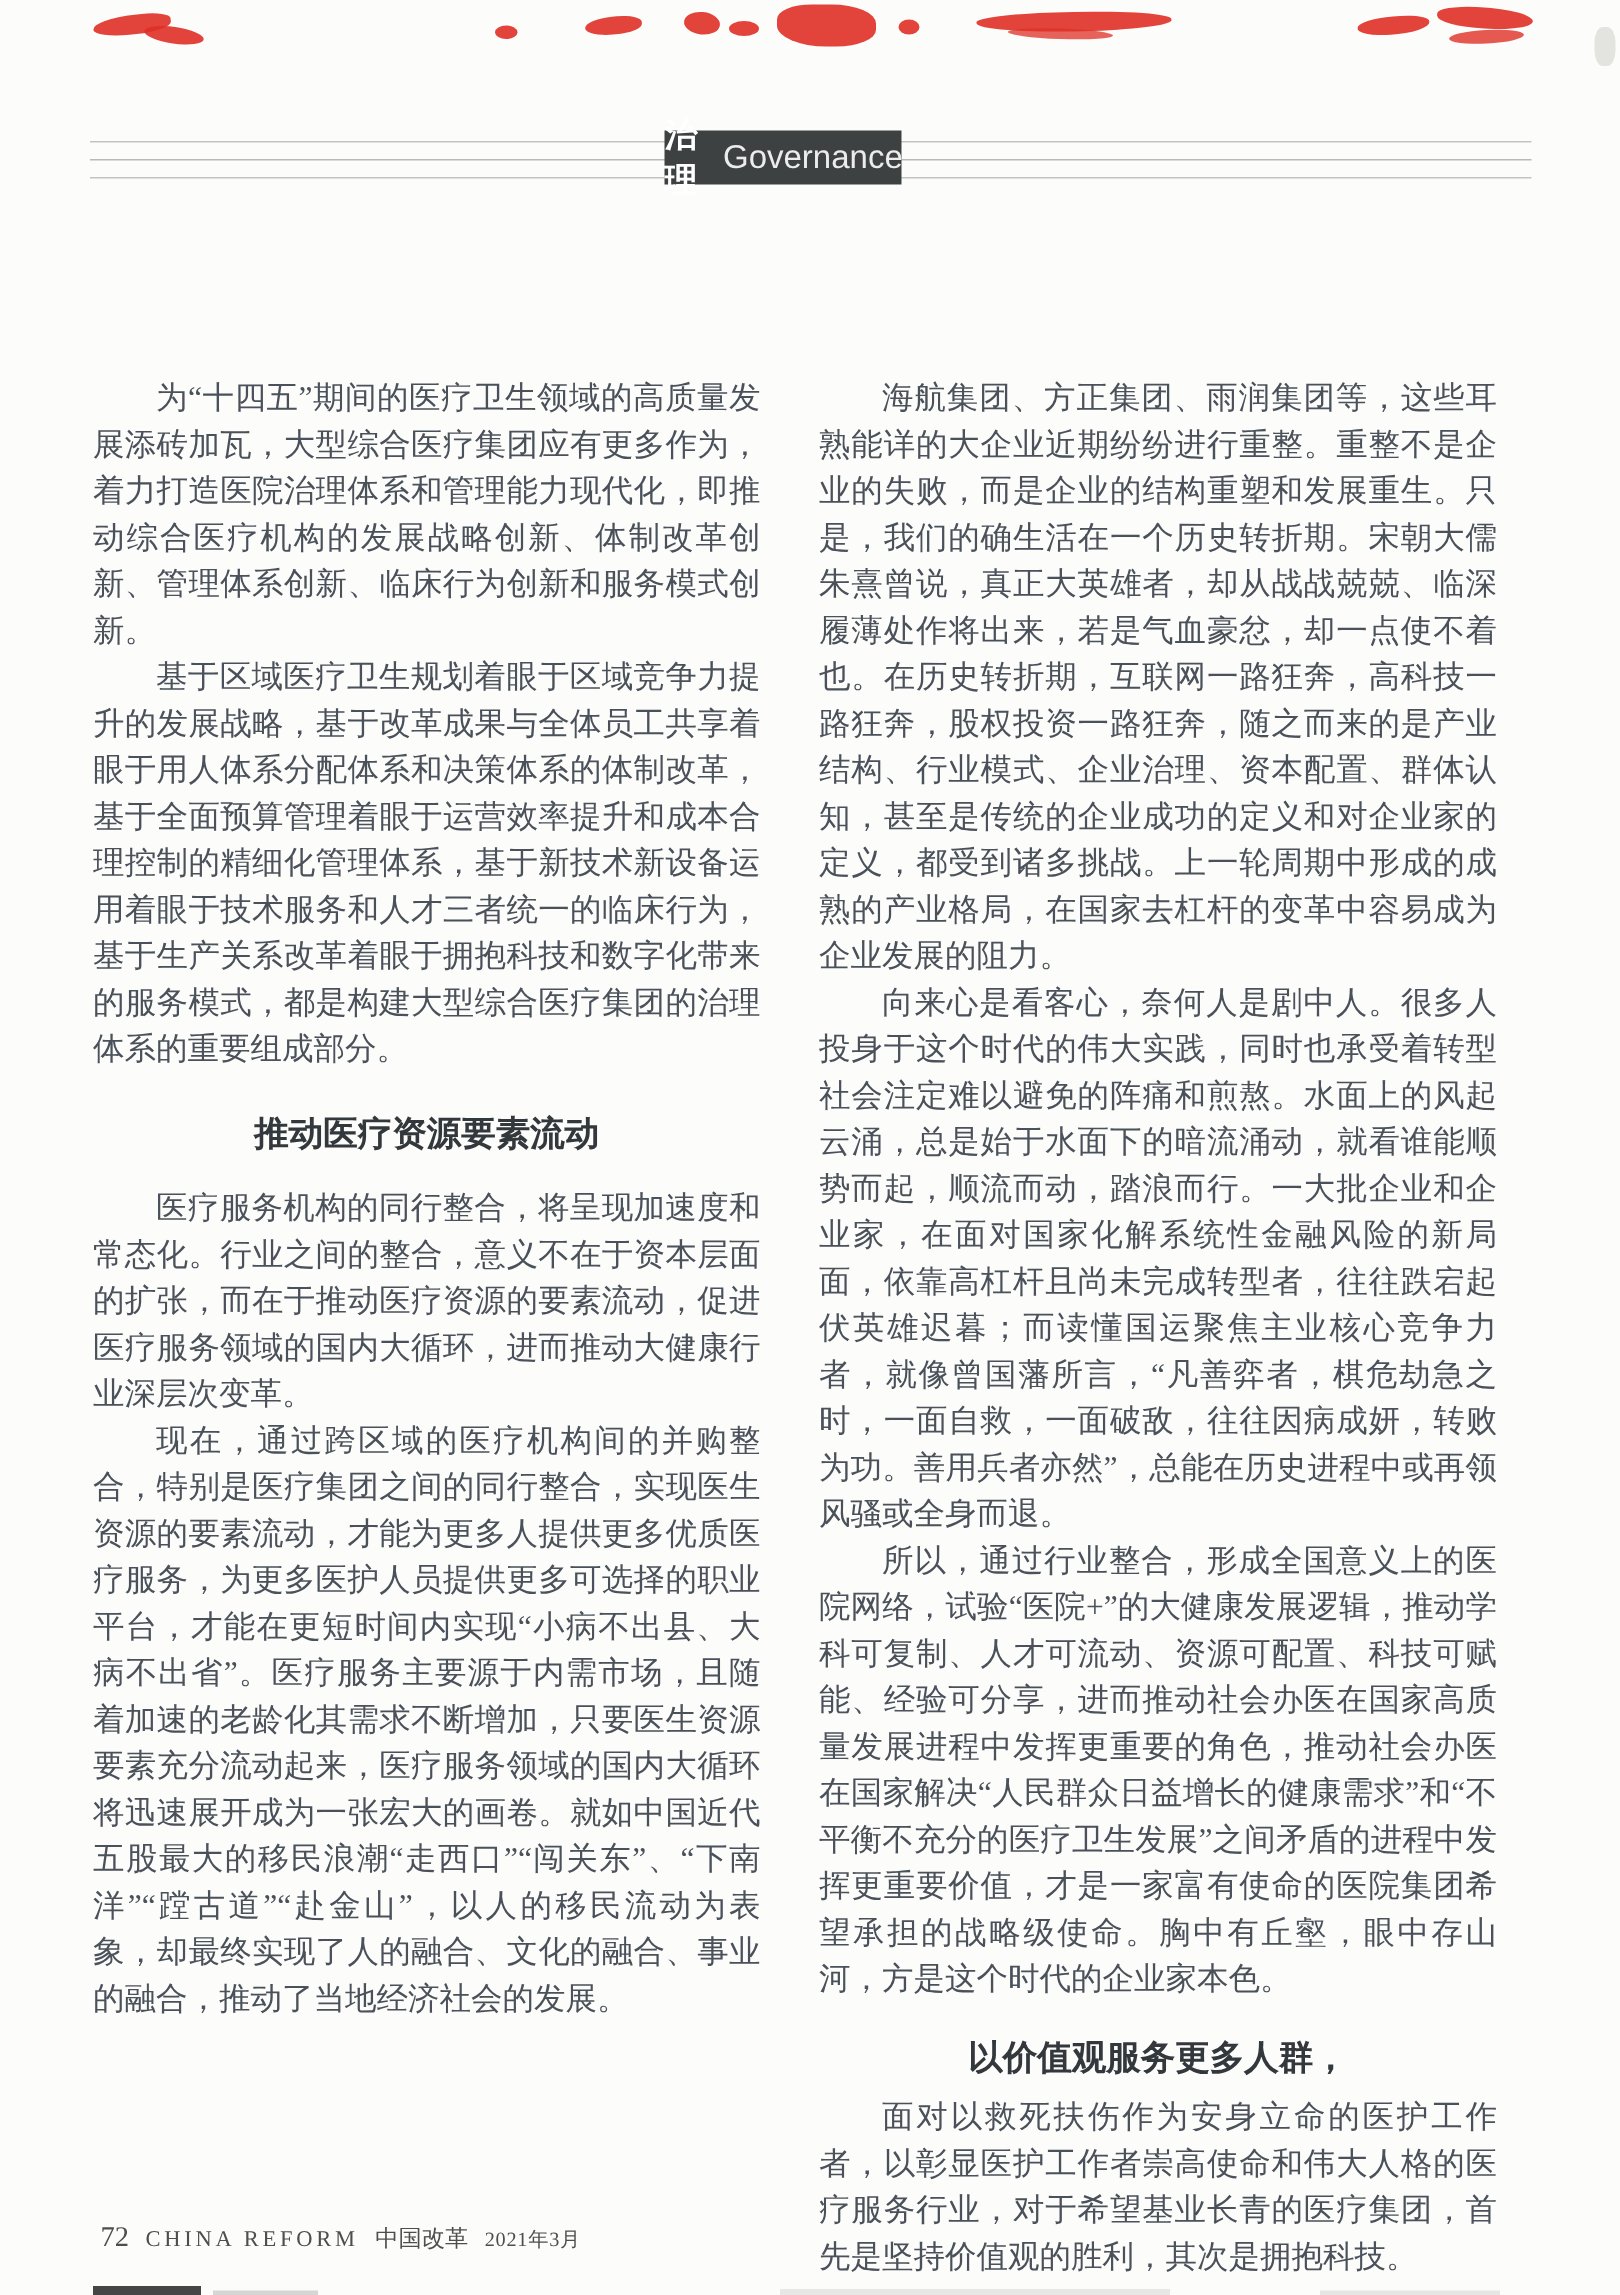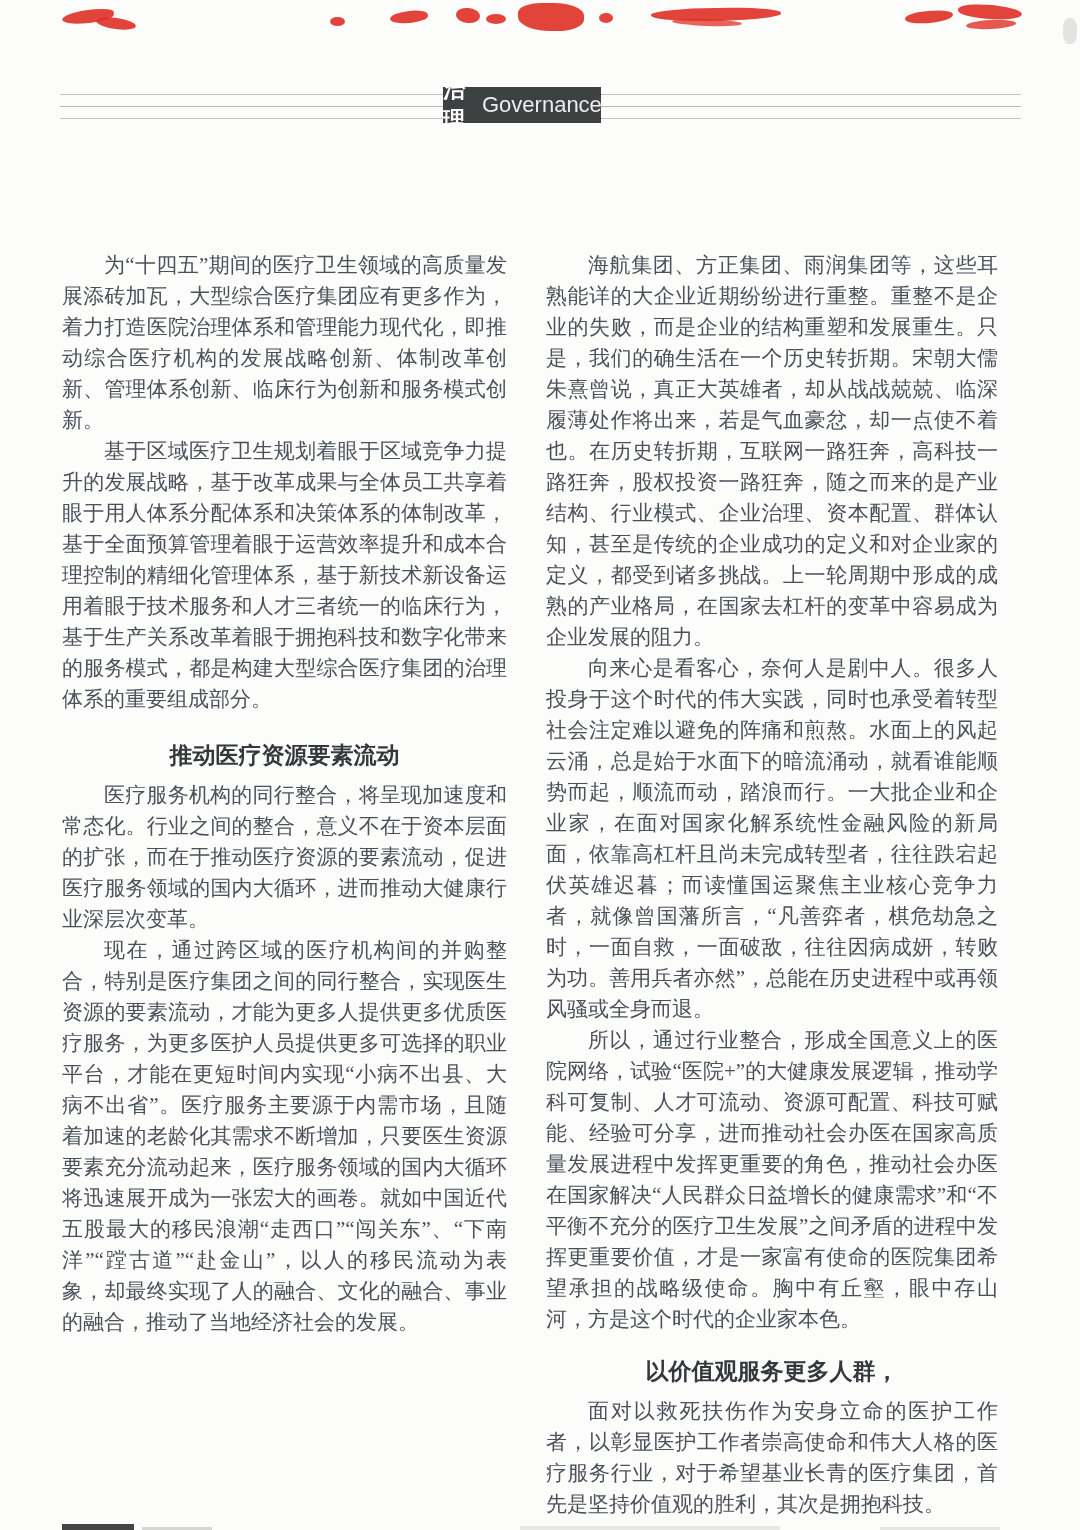--- a/index.html
+++ b/index.html
@@ -52,21 +52,21 @@
     text-align:justify;
   }
   .col p{margin:0;text-indent:2em;}
   .col p.no-indent{text-indent:0;}
   .col-left{left:62px;width:445px;}
   .col-right{left:546px;width:452px;}
   .center-heading{
     font-family:"Liberation Sans","DejaVu Sans",sans-serif;
     font-weight:700;font-size:23px;line-height:33px;
     color:#33383d;text-align:center;text-indent:0;
-    margin:24px 0 8px 0;
+    margin:24px 0 18px 0;
   }
   .col-right .center-heading{margin:20px 0 8px 0;font-family:Liberation Serif, serif;}
   .center-heading span{display:block;}
 
   
   .footer{
     position:absolute;left:67px;top:1481px;
     display:flex;align-items:baseline;gap:11px;
     color:#4e4e4c;white-space:nowrap;
   }
@@ -123,19 +123,25 @@
   <div class="col col-right">
     <p>海航集团、方正集团、雨润集团等，这些耳熟能详的大企业近期纷纷进行重整。重整不是企业的失败，而是企业的结构重塑和发展重生。只是，我们的确生活在一个历史转折期。宋朝大儒朱熹曾说，真正大英雄者，却从战战兢兢、临深履薄处作将出来，若是气血豪忿，却一点使不着也。在历史转折期，互联网一路狂奔，高科技一路狂奔，股权投资一路狂奔，随之而来的是产业结构、行业模式、企业治理、资本配置、群体认知，甚至是传统的企业成功的定义和对企业家的定义，都受到诸多挑战。上一轮周期中形成的成熟的产业格局，在国家去杠杆的变革中容易成为企业发展的阻力。</p>
     <p>向来心是看客心，奈何人是剧中人。很多人投身于这个时代的伟大实践，同时也承受着转型社会注定难以避免的阵痛和煎熬。水面上的风起云涌，总是始于水面下的暗流涌动，就看谁能顺势而起，顺流而动，踏浪而行。一大批企业和企业家，在面对国家化解系统性金融风险的新局面，依靠高杠杆且尚未完成转型者，往往跌宕起伏英雄迟暮；而读懂国运聚焦主业核心竞争力者，就像曾国藩所言，“凡善弈者，棋危劫急之时，一面自救，一面破敌，往往因病成妍，转败为功。善用兵者亦然”，总能在历史进程中或再领风骚或全身而退。</p>
     <p>所以，通过行业整合，形成全国意义上的医院网络，试验“医院+”的大健康发展逻辑，推动学科可复制、人才可流动、资源可配置、科技可赋能、经验可分享，进而推动社会办医在国家高质量发展进程中发挥更重要的角色，推动社会办医在国家解决“人民群众日益增长的健康需求”和“不平衡不充分的医疗卫生发展”之间矛盾的进程中发挥更重要价值，才是一家富有使命的医院集团希望承担的战略级使命。胸中有丘壑，眼中存山河，方是这个时代的企业家本色。</p>
     <h3 class="center-heading">
       <span>以价值观服务更多人群，</span>
     </h3>
     <p>面对以救死扶伤作为安身立命的医护工作者，以彰显医护工作者崇高使命和伟大人格的医疗服务行业，对于希望基业长青的医疗集团，首先是坚持价值观的胜利，其次是拥抱科技。</p>
   </div>
 
+  <div class="footer">
+    <span class="num">72</span>
+    <span class="en">CHINA REFORM</span>
+    <span class="cn">中国改革</span>
+    <span class="date">2021年3月</span>
+  </div>
 
   <div class="bottom-bar"></div>
   <div class="bottom-smudge1"></div>
   <div class="bottom-smudge2"></div>
   <div class="bottom-smudge3"></div>
 
 </div>
 
 </body></html>

